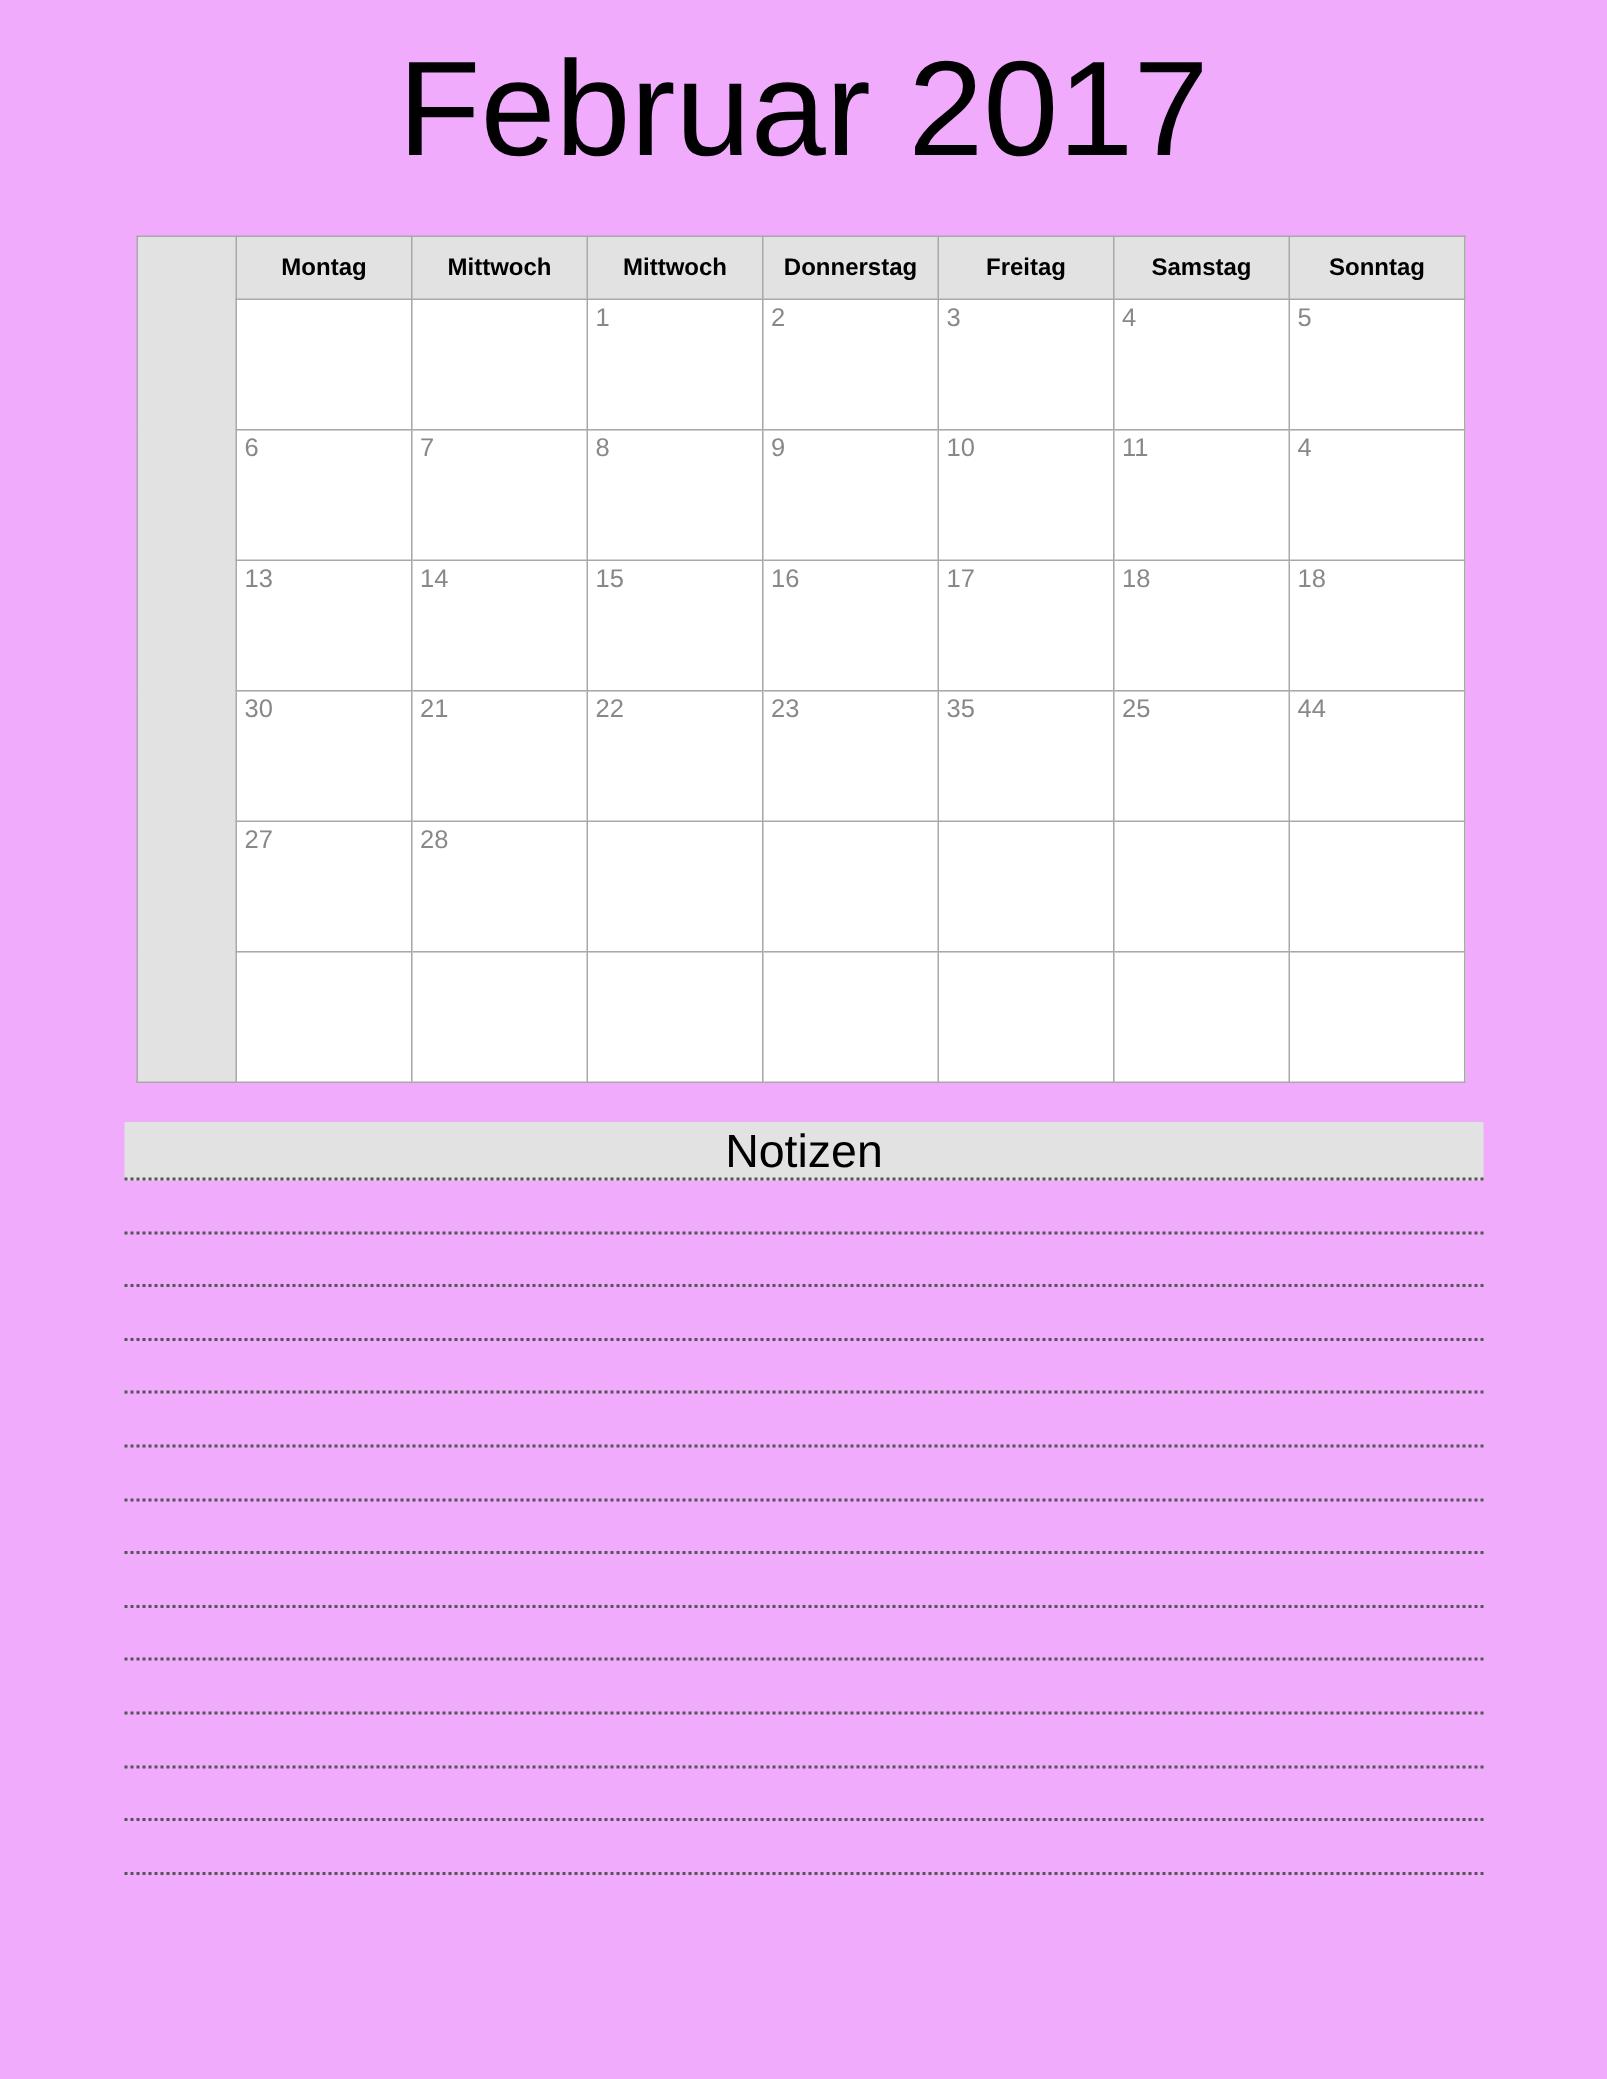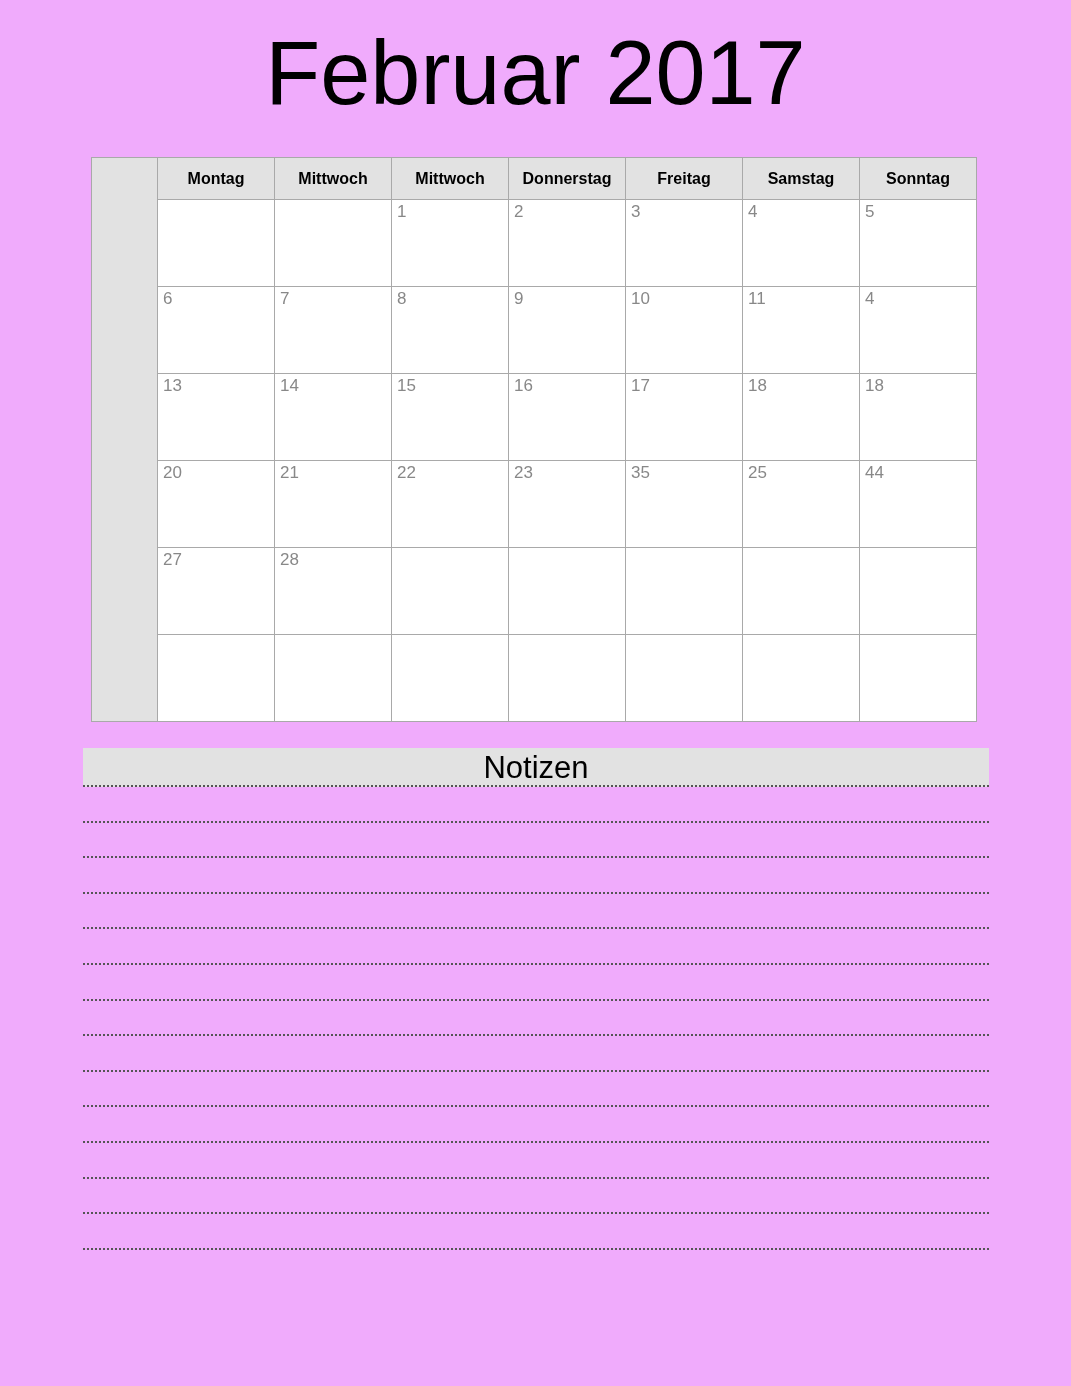--- a/index.html
+++ b/index.html
@@ -147,21 +147,21 @@
     <tr class="week">
       <td>13</td>
       <td>14</td>
       <td>15</td>
       <td>16</td>
       <td>17</td>
       <td>18</td>
       <td>18</td>
     </tr>
     <tr class="week">
-      <td>20</td>
+      <td>30</td>
       <td>21</td>
       <td>22</td>
       <td>23</td>
       <td>35</td>
       <td>25</td>
       <td>44</td>
     </tr>
     <tr class="week">
       <td>27</td>
       <td>28</td>

